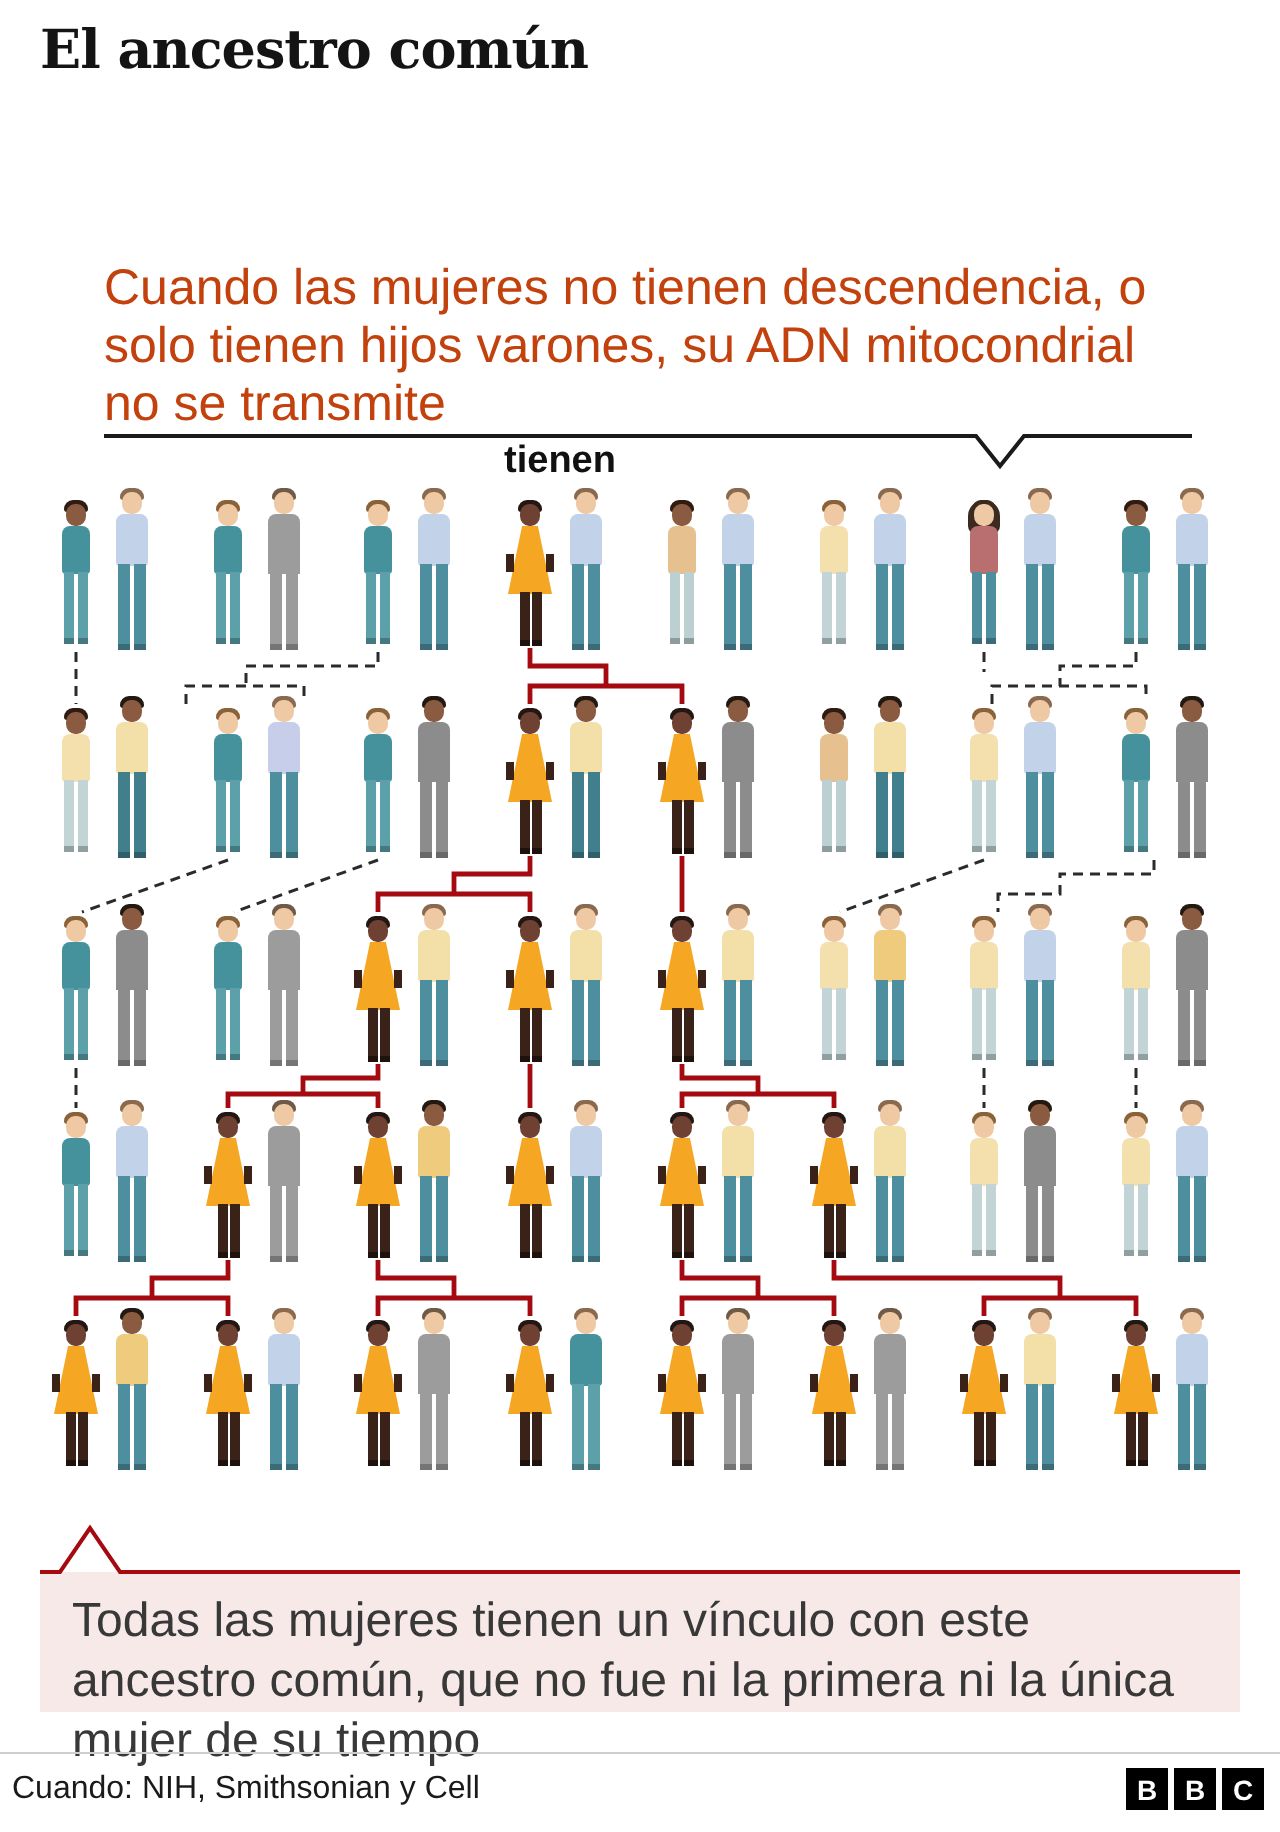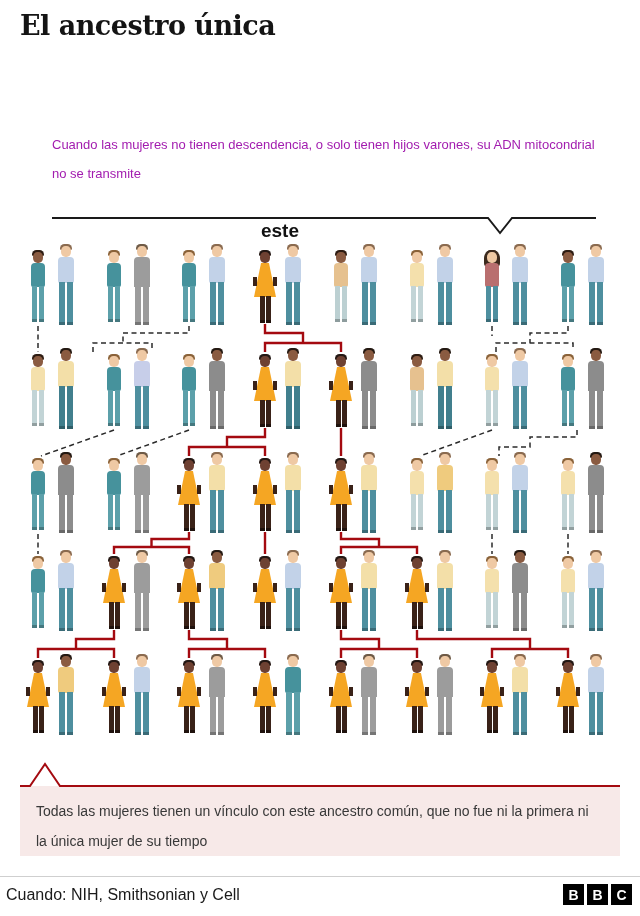--- a/index.html
+++ b/index.html
@@ -4,22 +4,22 @@
 <style>
   html,body{margin:0;padding:0;background:#fff;}
   body{width:640px;height:916px;font-family:"Liberation Sans",sans-serif;overflow:hidden;}
   #page{position:relative;width:640px;height:916px;background:#fff;}
 
   .title{position:absolute;left:20px;top:10px;font-family:"DejaVu Serif",serif;
          font-weight:bold;font-size:27px;color:#141414;letter-spacing:-0.5px;}
   .subtitle{position:absolute;left:20px;top:50px;width:600px;font-size:19px;
             line-height:28px;color:#3f3f3f;}
 
-  .annotation-top{position:absolute;left:52px;top:130px;width:545px;font-size:13px;
-                  line-height:29px;color:#a21caf;}
+  .annotation-top{position:absolute;left:52px;top:130px;width:545px;font-size:25px;
+                  line-height:29px;color:#c2410c;}
   .mtdna-label{position:absolute;left:230px;top:220px;width:100px;text-align:center;
                font-size:19px;font-weight:bold;color:#111;}
 
   #lines{position:absolute;left:0;top:0;z-index:1;}
   .solid-line{stroke:#a40a10;stroke-width:2.4;fill:none;}
   .dashed-line{stroke:#2b2b2b;stroke-width:1.5;fill:none;stroke-dasharray:5 3.5;}
   .bracket-line{stroke:#1a1a1a;stroke-width:2;fill:none;}
   .peak-line{stroke:#a40a10;stroke-width:2;fill:none;}
 
   #people{position:absolute;left:0;top:0;z-index:2;}
@@ -36,39 +36,39 @@
   .cuff.l{left:1px;} .cuff.r{left:21px;}
   .d-leg{top:46px;width:5px;height:24px;border-bottom:3px solid rgba(0,0,0,0.45);}
   .d-leg.l{left:8px;} .d-leg.r{left:14px;}
   .shirt{left:5px;top:13px;width:16px;height:26px;border-radius:4px 4px 2px 2px;}
   .suit{left:5px;top:13px;width:16px;height:30px;border-radius:4px 4px 0 0;}
   .m-leg{top:38px;width:6px;height:40px;border-bottom:3px solid rgba(0,0,0,0.25);}
   .m-leg.l{left:6px;} .m-leg.r{left:14px;}
 
   .callout-box{position:absolute;left:20px;top:786px;width:600px;height:70px;
                background:#f7e9e8;}
-  .callout-text{position:absolute;left:16px;top:10px;width:566px;font-size:14px;
+  .callout-text{position:absolute;left:16px;top:10px;width:566px;font-size:24px;
                 line-height:30px;color:#383838;}
 
   .footer-rule{position:absolute;left:0;top:876px;width:640px;height:1px;background:#cfcfcf;}
   .sources{position:absolute;left:6px;top:886px;font-size:16px;color:#1a1a1a;}
   .bbc-logo{position:absolute;right:8px;top:884px;display:flex;gap:3px;}
   .bbc-block{width:21px;height:21px;background:#000;color:#fff;font-weight:bold;
              font-size:14px;display:flex;align-items:center;justify-content:center;
              font-family:"Liberation Sans",sans-serif;}
 </style>
 </head>
 <body>
 
 <div id="page">
 
-  <div class="title">El ancestro única</div>
+  <div class="title">El ancestro común</div>
 
   <div class="annotation-top">Cuando las mujeres no tienen descendencia, o solo tienen hijos varones, su ADN mitocondrial no se transmite</div>
-  <div class="mtdna-label">este</div>
+  <div class="mtdna-label">tienen</div>
 
   <svg id="lines" width="640" height="916">
     <path class="bracket-line" d="M52 218 H488 L500 233 L512 218 H596"></path>
     <path class="peak-line" d="M20 786 H30 L45 764 L60 786 H620"></path>
     <g id="g-dashed">
         <path d="M38 326 V352" class="dashed-line"></path>
         <path d="M189 326 V333 H123 V343 M93 352 V343 H152 V350" class="dashed-line"></path>
         <path d="M492 326 V336" class="dashed-line"></path>
         <path d="M568 326 V333 H530 V343 M496 352 V343 H573 V350" class="dashed-line"></path>
         <path d="M114 430 L41 456" class="dashed-line"></path>

